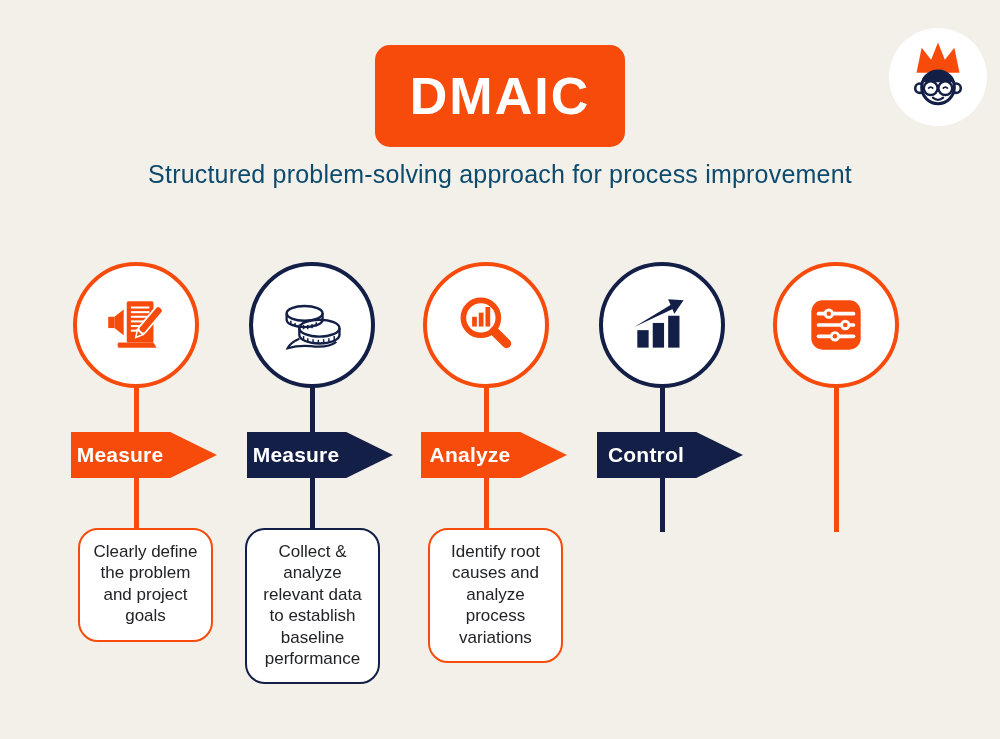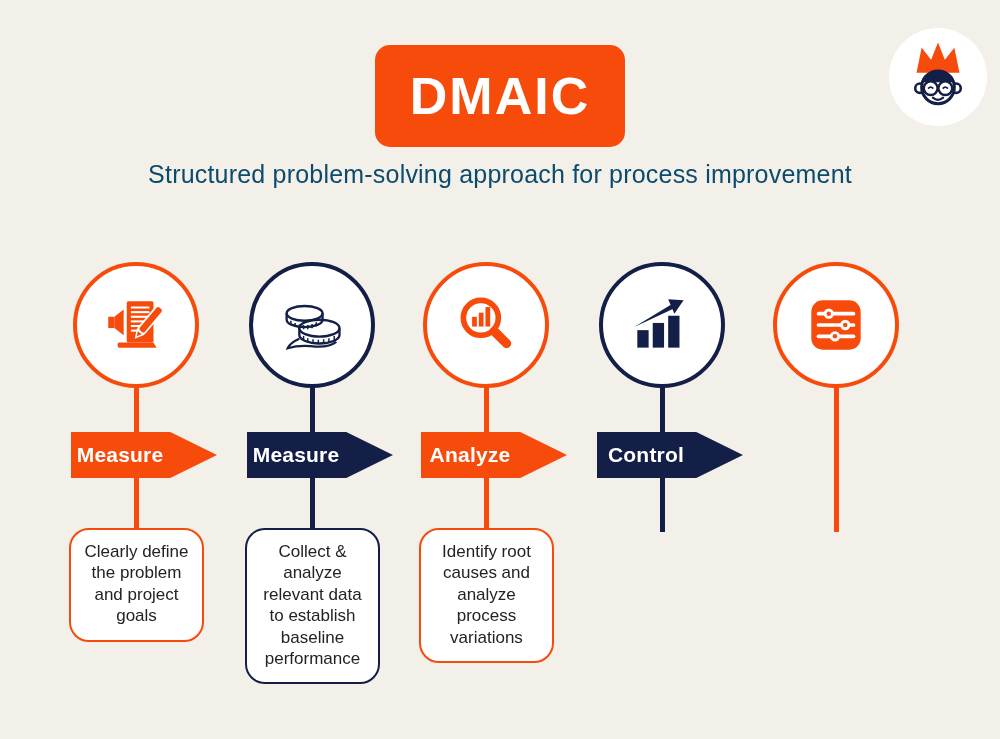--- a/index.html
+++ b/index.html
@@ -56,21 +56,21 @@
   }
   .orange-theme .arrow { background:#f74b0c; }
   .navy-theme   .arrow { background:#131f46; }
   .arrow span { color:#ffffff; font-size:21px; font-weight:bold; letter-spacing:0.2px; }
 
   .desc-box {
     position:absolute; top:266px; left:5px; width:135px; z-index:1;
     background:#ffffff; border-radius:20px; padding:11px 13px 13px 13px;
     text-align:center; font-size:17px; line-height:1.26; color:#222326; font-weight:500;
   }
-  .orange-theme .desc-box { border:2.5px solid #f74b0c; }
+  .orange-theme .desc-box { border:2.5px solid #f74b0c;margin-left:9px; }
   .navy-theme   .desc-box { border:2.5px solid #131f46; }
 </style>
 </head>
 <body>
 
 <div class="stage">
 
   <div class="title-badge">
     <span>DMAIC</span>
   </div>

